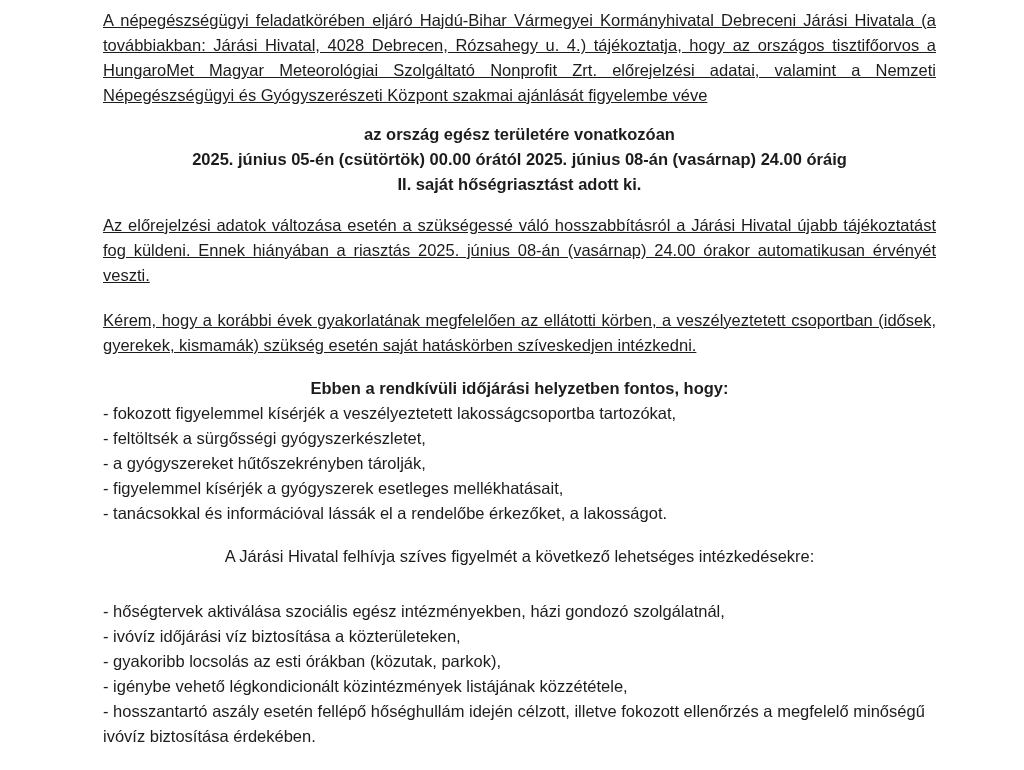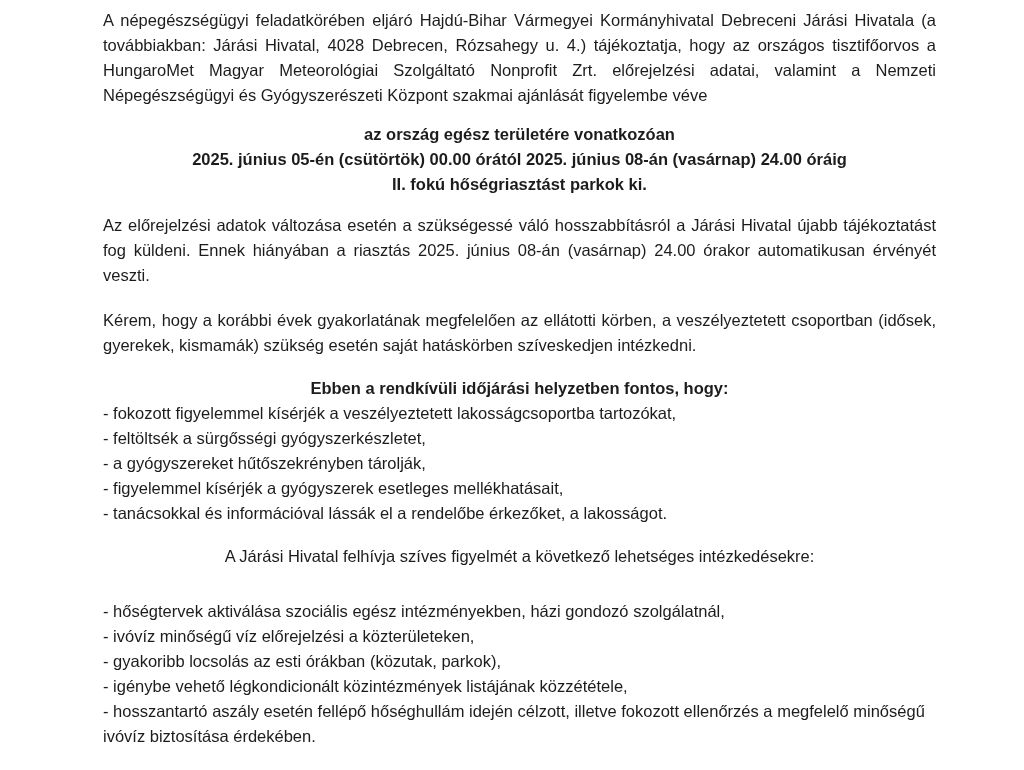--- a/index.html
+++ b/index.html
@@ -18,20 +18,21 @@
     background: #ffffff;
     overflow: hidden;
     padding: 8px 88px 0 103px;
     font-size: 16.5px;
     line-height: 25px;
     
     filter: blur(0.25px);
   }
   .para {
     text-align: justify;
+    text-decoration: underline;
   }
   .para-left {
     text-align: center;
   }
   .spacer-after-intro     { margin-bottom: 14px; }
   .alert-block {
     text-align: center;
     font-weight: bold;
     margin-bottom: 16px;
   }
@@ -56,40 +57,40 @@
 </head>
 <body>
 
 <div class="page">
 
   <p class="para spacer-after-intro">A népegészségügyi feladatkörében eljáró Hajdú-Bihar Vármegyei Kormányhivatal Debreceni Járási Hivatala (a továbbiakban: Járási Hivatal, 4028 Debrecen, Rózsahegy u. 4.) tájékoztatja, hogy az országos tisztifőorvos a HungaroMet Magyar Meteorológiai Szolgáltató Nonprofit Zrt. előrejelzési adatai, valamint a Nemzeti Népegészségügyi és Gyógyszerészeti Központ szakmai ajánlását figyelembe véve</p>
 
   <div class="alert-block">
     <div>az ország egész területére vonatkozóan</div>
     <div>2025. június 05-én (csütörtök) 00.00 órától 2025. június 08-án (vasárnap) 24.00 óráig</div>
-    <div>II. fokú hőségriasztást parkok ki.</div>
+    <div>II. saját hőségriasztást adott ki.</div>
   </div>
 
   <p class="para spacer-after-forecast">Az előrejelzési adatok változása esetén a szükségessé váló hosszabbításról a Járási Hivatal újabb tájékoztatást fog küldeni. Ennek hiányában a riasztás 2025. június 08-án (vasárnap) 24.00 órakor automatikusan érvényét veszti.</p>
 
   <p class="para spacer-after-request">Kérem, hogy a korábbi évek gyakorlatának megfelelően az ellátotti körben, a veszélyeztetett csoportban (idősek, gyerekek, kismamák) szükség esetén saját hatáskörben szíveskedjen intézkedni.</p>
 
   <div class="bold-heading">Ebben a rendkívüli időjárási helyzetben fontos, hogy:</div>
 
   <div class="list list-block-1">
     <div class="list-item">- fokozott figyelemmel kísérjék a veszélyeztetett lakosságcsoportba tartozókat,</div>
     <div class="list-item">- feltöltsék a sürgősségi gyógyszerkészletet,</div>
     <div class="list-item">- a gyógyszereket hűtőszekrényben tárolják,</div>
     <div class="list-item">- figyelemmel kísérjék a gyógyszerek esetleges mellékhatásait,</div>
     <div class="list-item">- tanácsokkal és információval lássák el a rendelőbe érkezőket, a lakosságot.</div>
   </div>
 
   <p class="para-left measures-intro">A Járási Hivatal felhívja szíves figyelmét a következő lehetséges intézkedésekre:</p>
 
   <div class="list">
     <div class="list-item">- hőségtervek aktiválása szociális egész intézményekben, házi gondozó szolgálatnál,</div>
-    <div class="list-item">- ivóvíz minőségű víz előrejelzési a közterületeken,</div>
+    <div class="list-item">- ivóvíz időjárási víz biztosítása a közterületeken,</div>
     <div class="list-item">- gyakoribb locsolás az esti órákban (közutak, parkok),</div>
     <div class="list-item">- igénybe vehető légkondicionált közintézmények listájának közzététele,</div>
     <div class="list-item wrap-justify">- hosszantartó aszály esetén fellépő hőséghullám idején célzott, illetve fokozott ellenőrzés a megfelelő minőségű ivóvíz biztosítása érdekében.</div>
   </div>
 
 </div>
 
 </body></html>

